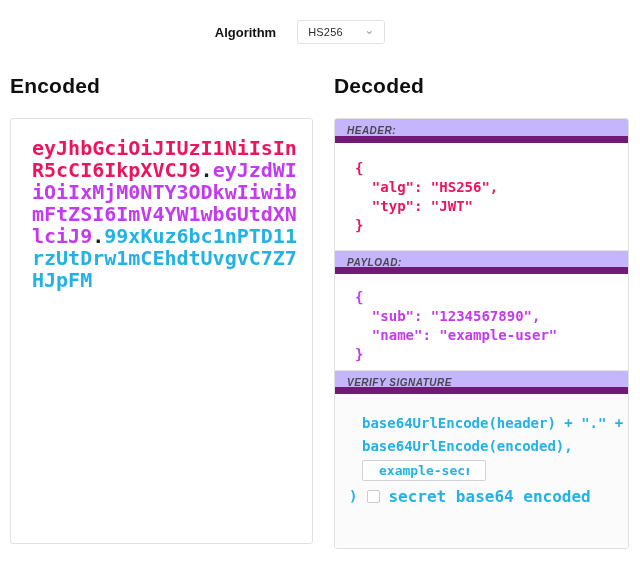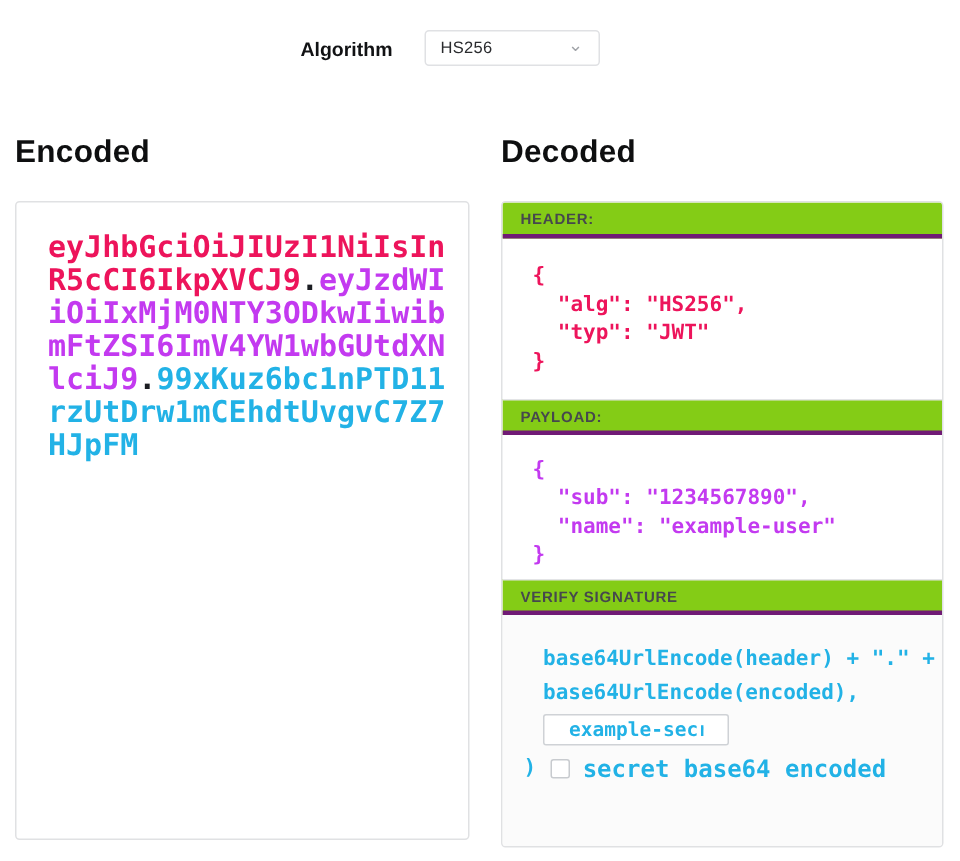--- a/index.html
+++ b/index.html
@@ -3,49 +3,49 @@
 <meta charset="utf-8">
 <style>
   * { margin:0; padding:0; box-sizing:border-box; }
   html,body { width:640px; height:574px; background:#ffffff; overflow:hidden;
               font-family:"Liberation Sans", sans-serif; }
 
   
   .algo-row { margin-top:20px; display:flex; justify-content:center; align-items:center;
               transform:translateX(-20px); }
   .algo-label { font-size:13px; font-weight:700; color:#111214; margin-right:21px; }
-  .algo-select { width:117px; height:24px; border:1px solid #e0e1e4; border-radius:3px;
+  .algo-select { width:88px; height:24px; border:1px solid #e0e1e4; border-radius:3px;
                  background:#fff; display:flex; align-items:center; padding:0 10px;
                  cursor:pointer; }
   .algo-value { font-size:11px; color:#2a2b2e; letter-spacing:.2px; }
   .chevron { margin-left:auto; color:#a0a3a8; font-size:12px; line-height:1;
              transform:translateY(-2px); }
 
   
   .grid { display:grid; grid-template-columns:303px 295px; column-gap:21px;
-          padding:0 10px; margin-top:46px; }
+          padding:0 10px; margin-top:30px; }
   .col-title { font-size:21px; font-weight:600; color:#0e0f10; letter-spacing:.2px;
                margin-bottom:18px; height:26px; }
 
   
   .encoded-panel { grid-column:1; height:426px; border:1px solid #e0e1e3; border-radius:3px;
                    background:#fff; padding:18px 0 0 21px; cursor:text; }
   .token { width:268px; font-family:"DejaVu Sans Mono","Liberation Mono",monospace;
            font-weight:700; font-size:20px; line-height:22px; word-break:break-all; }
   .tok-header { color:#ed145b; }
   .tok-payload { color:#c33af0; }
   .tok-signature { color:#22b2e6; }
   .tok-dot { color:#1b1d22; }
 
   
   .decoded-panel { grid-column:2; height:431px; border:1px solid #e0e1e3; border-radius:3px;
                    background:#fff; display:flex; flex-direction:column; overflow:hidden; }
   .section-label { height:24px; line-height:24px; padding:0 12px; font-size:10px;
                    font-weight:700; letter-spacing:.5px; color:#46484d;
-                   border-bottom:3px solid #701a75; background:#84cc16; flex:none; }
+                   border-bottom:7px solid #701a75; background:#c4b5fd; flex:none;font-style:italic; }
   .section-label.mid { border-top:1px solid #e3e4e6; }
   .codeblock { font-family:"DejaVu Sans Mono","Liberation Mono",monospace; font-weight:700;
                font-size:14px; line-height:19px; white-space:pre; cursor:text; flex:none; }
   .codeblock.header-json { height:107px; padding:16px 20px; color:#ed145b; }
   .codeblock.payload-json { height:96px; padding:14px 20px 6px; color:#c33af0; }
 
   .sig-block { flex:1; background:#fbfbfb; padding:18px 14px 0; color:#22b2e6;
                font-family:"DejaVu Sans Mono","Liberation Mono",monospace; font-weight:700;
                font-size:14px; line-height:23px; }
   .sig-line { white-space:pre; }

